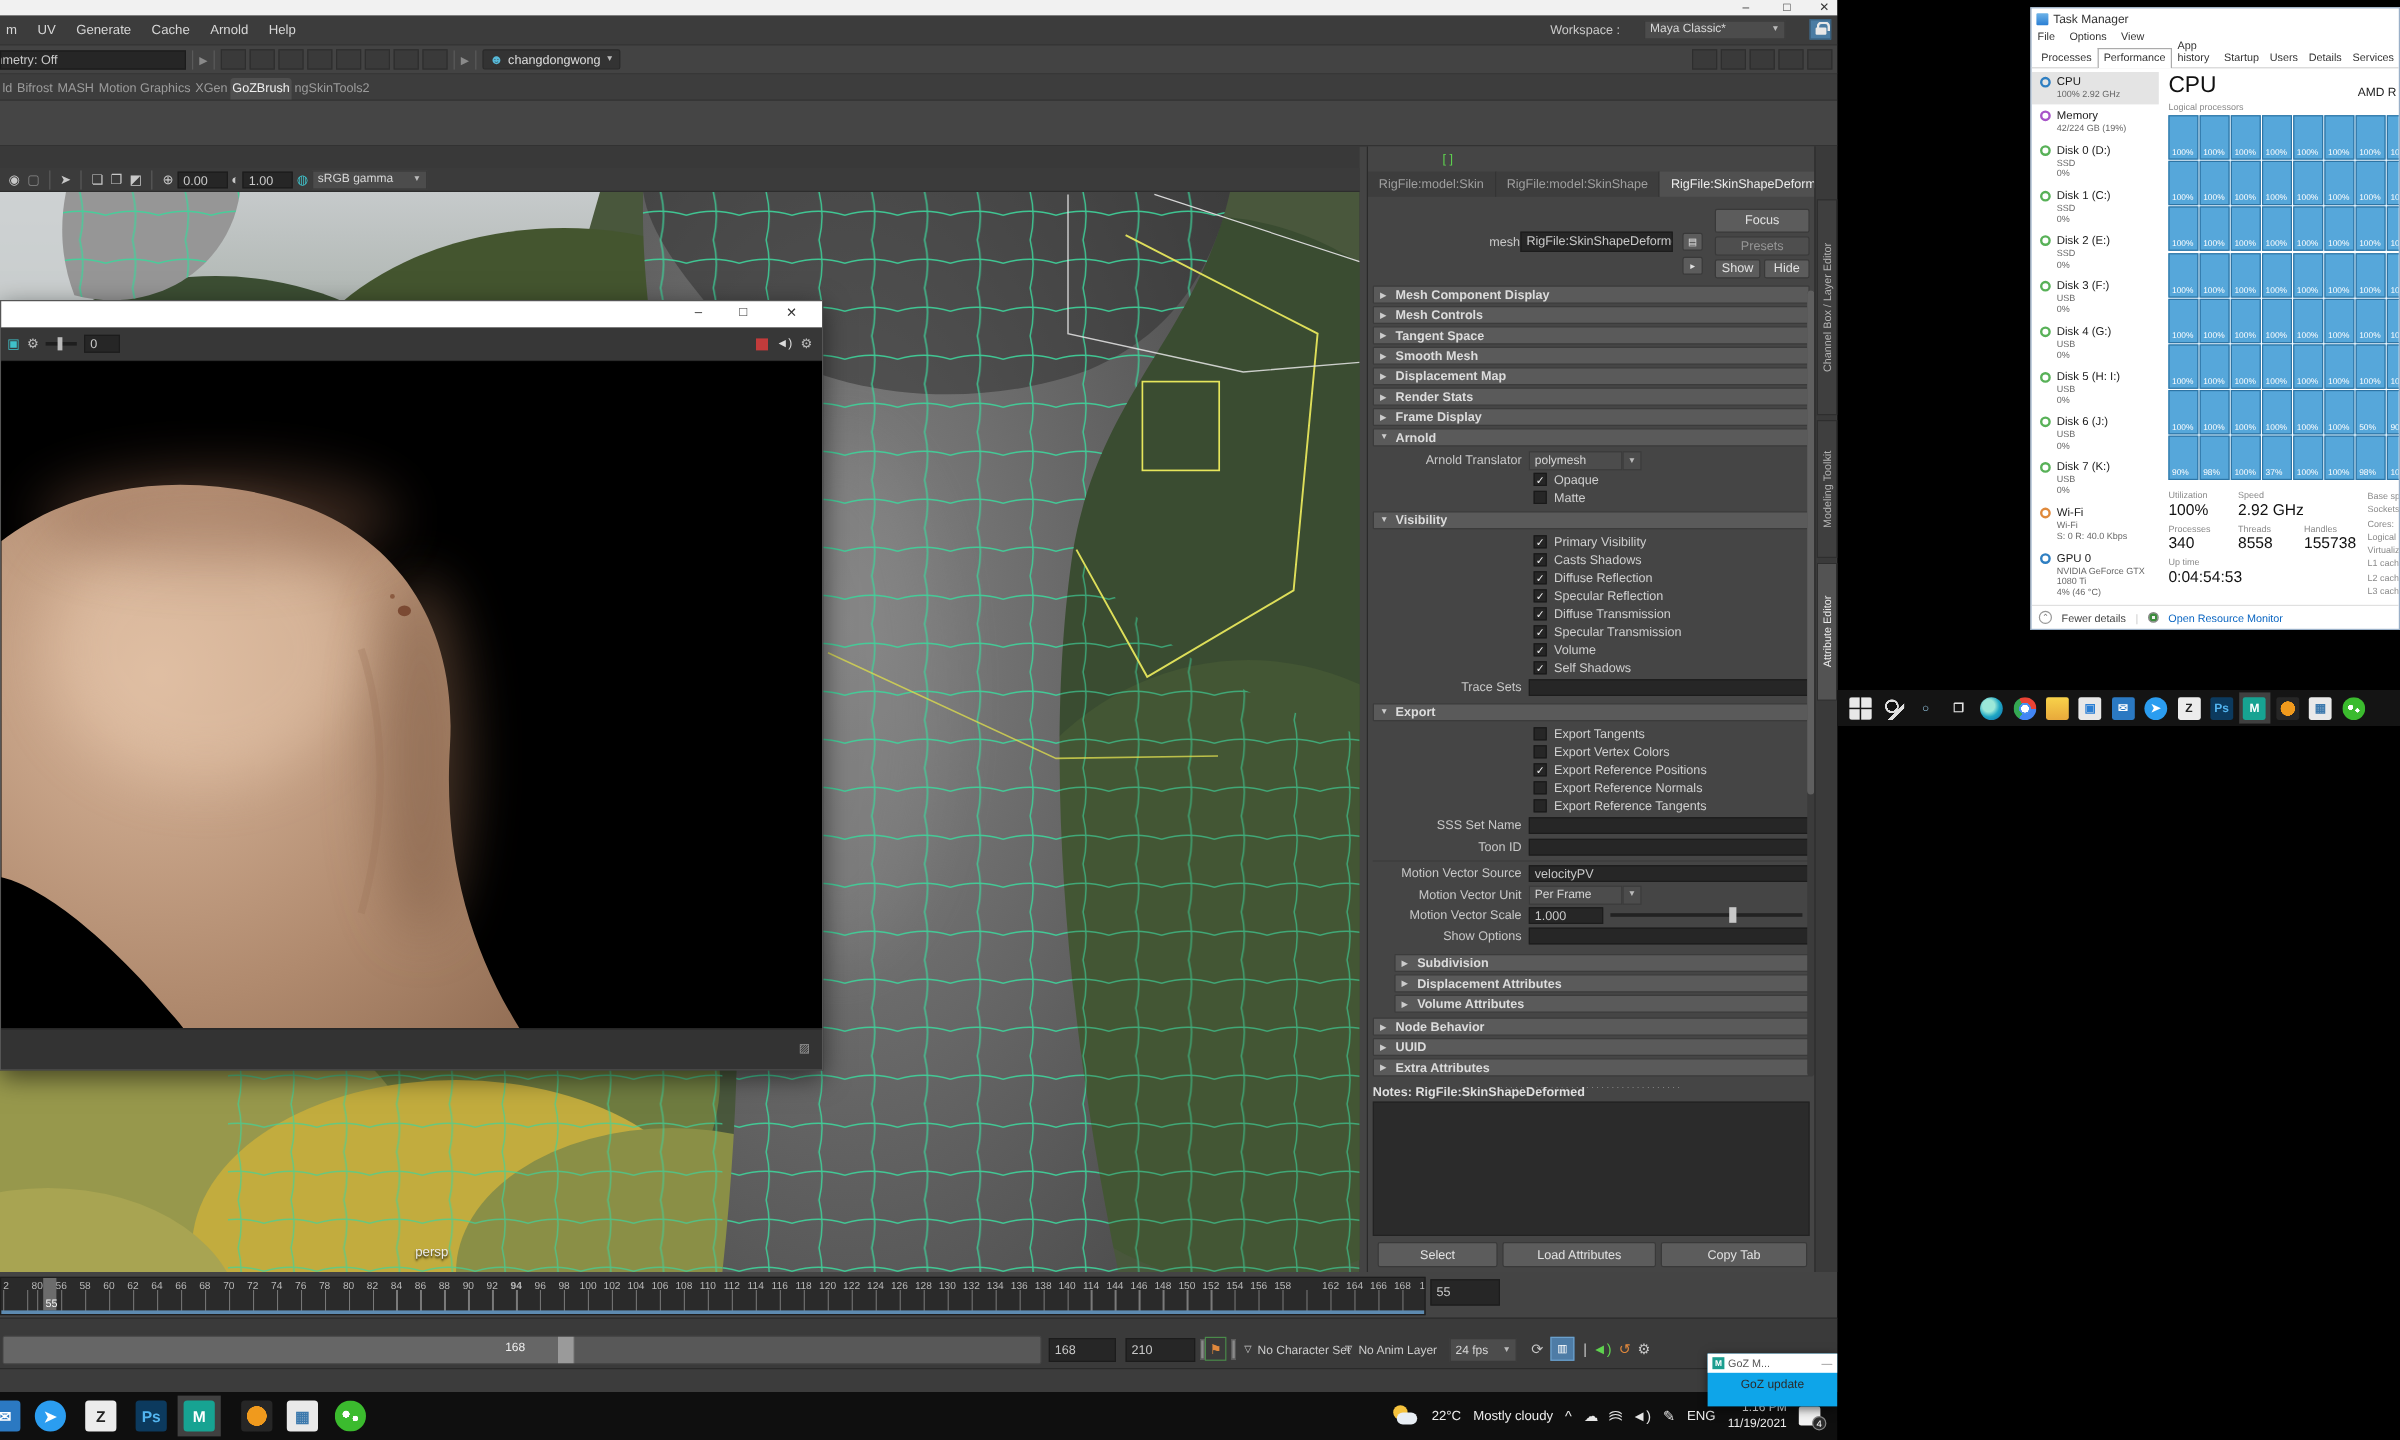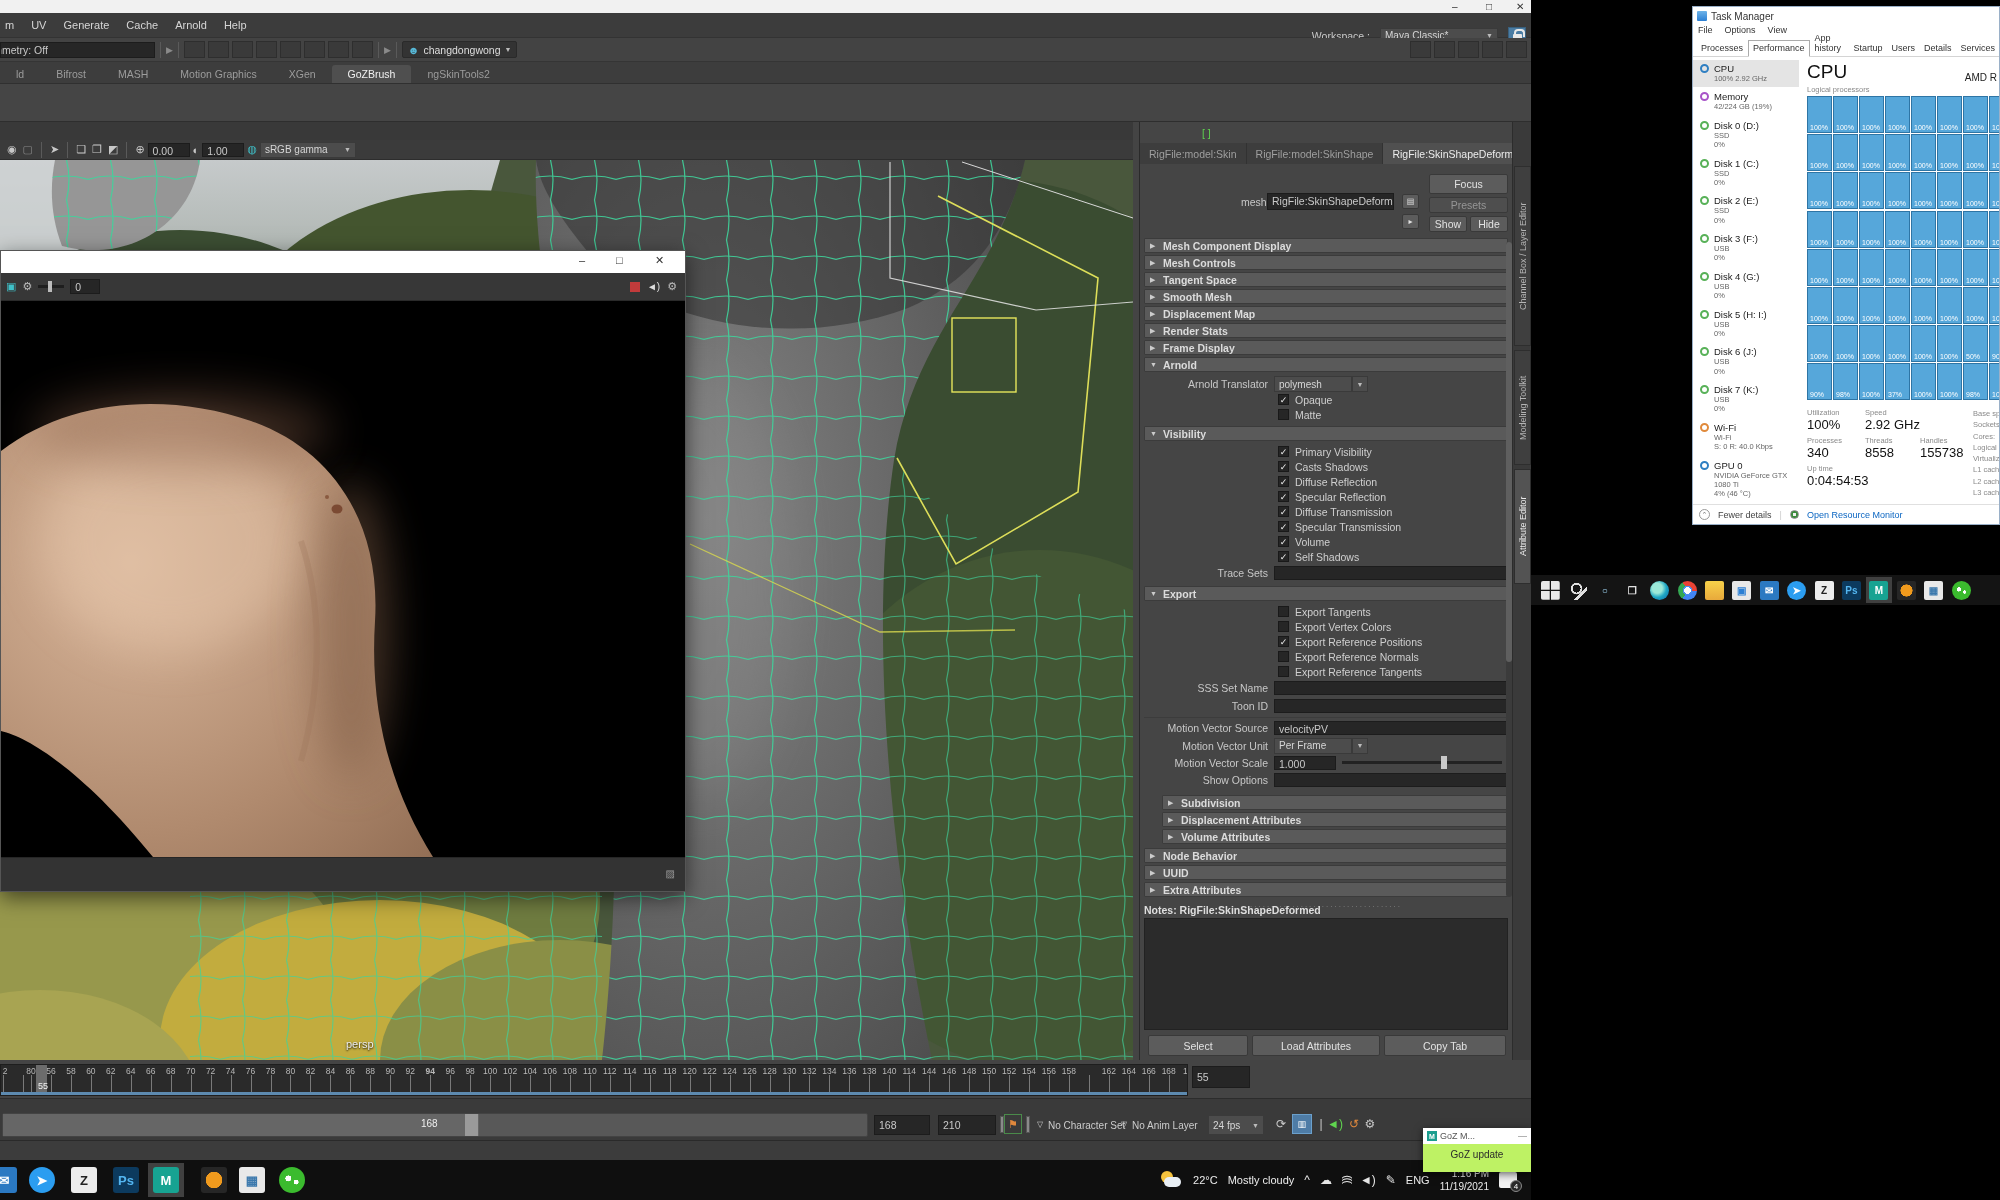--- a/index.html
+++ b/index.html
@@ -12,21 +12,21 @@
 .mtitle{position:absolute;left:0;top:0;width:1531px;height:13px;background:#f1f1f1}
 .mtitle .wc{position:absolute;top:0;font-size:10px;color:#333;line-height:13px}
 .menubar{position:absolute;left:0;top:13px;width:1531px;height:25px;background:#3c3c3c;border-bottom:1px solid #333}
 .menubar .mi{font-size:11px;color:#d6d6d6;margin-right:17px}
 .toolbar{position:absolute;left:0;top:38px;width:1531px;height:24px;background:#434343;border-bottom:1px solid #353535}
 .field{background:#262626;border:1px solid #1c1c1c;color:#c9c9c9;font-size:10.5px;line-height:14px;padding:0 4px;overflow:hidden;white-space:nowrap}
 .sep{width:1px;height:16px;background:#5a5a5a;margin:0 5px}
 .ticon{width:21px;height:17px;background:#3a3a3a;border:1px solid #2e2e2e;color:#cfcfcf;font-size:9px;display:flex;align-items:center;justify-content:center}
 .ticon.teal{color:#3fc1c9}
 .shelftabs{position:absolute;left:0;top:62px;width:1531px;height:22px;background:#3d3d3d;border-bottom:1px solid #303030;display:flex;align-items:flex-end}
-.stab{font-size:10.5px;color:#9c9c9c;padding:3px 16px;white-space:nowrap}
+.stab{font-size:10.5px;color:#9c9c9c;padding:3px 2px;white-space:nowrap}
 .stab.active{background:#4f4f4f;color:#f0f0f0;border-radius:3px 3px 0 0}
 .shelf{position:absolute;left:0;top:84px;width:1531px;height:38px;background:#454545;border-bottom:1px solid #2e2e2e}
 
 #vp{position:absolute;left:0;top:122px;width:1133px;height:938px;background:#393939}
 .vptb{position:absolute;left:0;top:18px;width:1133px;height:20px;background:#3b3b3b;border-bottom:1px solid #2d2d2d;display:flex;align-items:center;padding-left:4px}
 .vptb .vi{font-size:11px;color:#c8c8c8;margin:0 3px}
 .dd{background:#4c4c4c;border:1px solid #3a3a3a;color:#d6d6d6;font-size:10px;height:16px;display:flex;align-items:center;padding:0 4px;gap:6px}
 .dd .ar{font-size:7px;color:#bbb;margin-left:auto}
 .persp{position:absolute;left:346px;top:916px;color:#ececec;font-size:11px;text-shadow:0 1px 2px #000}
 
@@ -95,21 +95,21 @@
 .trayicon{color:#e6e6e6;font-size:12px}
 .clock{font-size:10px;text-align:right;line-height:1.35}
 
 .wxi{position:relative;width:24px;height:18px}
 .wxi .sun{position:absolute;left:2px;top:0;width:12px;height:12px;border-radius:50%;background:#f5c23d}
 .wxi .cl{position:absolute;left:5px;top:6px;width:17px;height:10px;border-radius:6px;background:#e8eef4}
 
 .nbad{position:relative;width:18px;height:16px;background:#f2f2f2;border-radius:2px}
 .nbad .b4{position:absolute;right:-5px;bottom:-4px;width:12px;height:12px;border-radius:50%;background:#2b2b2b;border:1px solid #888;color:#fff;font-size:8px;display:flex;align-items:center;justify-content:center}
 
-#goz{position:absolute;left:1423px;top:1128px;width:108px;height:44px;background:#bef264;box-shadow:0 2px 8px rgba(0,0,0,.6);z-index:9}
+#goz{position:absolute;left:1423px;top:1128px;width:108px;height:44px;background:#0ea5e9;box-shadow:0 2px 8px rgba(0,0,0,.6);z-index:9}
 #goz .gt{height:16px;background:#fff;display:flex;align-items:center;padding:0 4px;gap:3px}
 #goz .gmi{width:10px;height:10px;background:#1b9e8f;color:#fff;font-size:7px;font-weight:bold;display:flex;align-items:center;justify-content:center}
 #goz .gtitle{font-size:9px;color:#555;flex:1}
 #goz .gmin{font-size:9px;color:#888}
 #goz .gbody{font-size:10px;color:#2b2b2b;text-align:center;padding-top:5px}
 
 #tm{position:absolute;left:1692px;top:6px;width:308px;height:519px;background:#fff;border:1px solid #9ab0c8;color:#222;overflow:hidden;display:flex;flex-direction:column}
 .tm-title{height:18px;display:flex;align-items:center;gap:4px;padding:0 4px;font-size:10px;color:#333}
 .tm-appicon{width:10px;height:10px;background:linear-gradient(#6db3e8,#2b7fd4);border-radius:1px}
 .tm-menu{height:14px;display:flex;gap:12px;padding-left:5px;font-size:9px;color:#333}
@@ -163,21 +163,21 @@
 
     <div class="menubar flex">
       <div class="flex" style="padding-left:5px">
           <span class="mi">m</span>
           <span class="mi">UV</span>
           <span class="mi">Generate</span>
           <span class="mi">Cache</span>
           <span class="mi">Arnold</span>
           <span class="mi">Help</span>
         </div>
-      <div class="flex" style="position:absolute;right:5px;top:14px;gap:10px">
+      <div class="flex" style="position:absolute;right:5px;top:3px;gap:20px">
         <span style="font-size:10.5px;color:#c9c9c9">Workspace :</span>
         <div class="dd" style="width:118px">
           <span>Maya Classic*</span>
             <span class="ar">▼</span>
         </div>
         <div class="lockbox">
             <span class="lockb"></span>
           </div>
       </div>
     </div>

